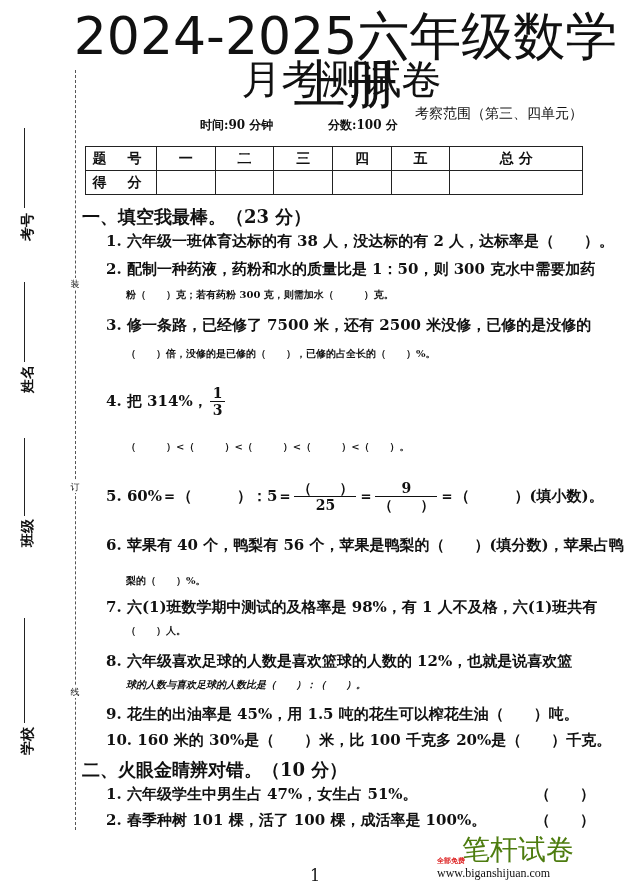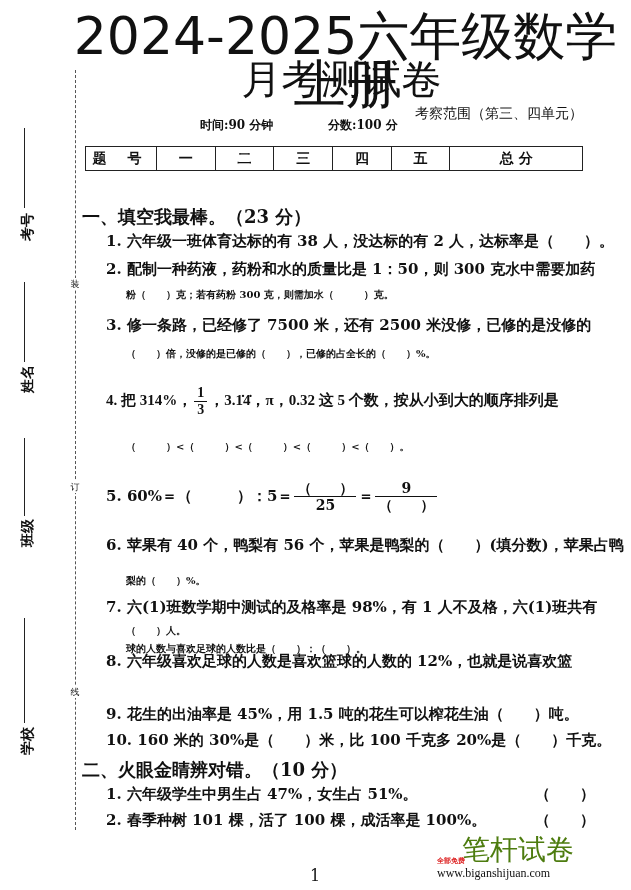--- a/index.html
+++ b/index.html
@@ -53,45 +53,54 @@
   <tbody>
       <tr>
     <td class="first">题 号</td>
     <td>一</td>
     <td>二</td>
     <td>三</td>
     <td>四</td>
     <td>五</td>
     <td>总 分</td>
   </tr>
+  <tr>
+    <td class="first">得 分</td>
+    <td></td>
+    <td></td>
+    <td></td>
+    <td></td>
+    <td></td>
+    <td></td>
+  </tr>
 </tbody>
   </table>
 
 <div class="abs sec" style="top:205px;">一、填空我最棒。（23 分）</div>
 <div class="abs q" style="top:232px;">1. 六年级一班体育达标的有 38 人，没达标的有 2 人，达标率是（　　）。</div>
 <div class="abs q" style="top:260px;">2. 配制一种药液，药粉和水的质量比是 1：50，则 300 克水中需要加药</div>
 <div class="abs cont" style="top:288px;">粉（　　）克；若有药粉 300 克，则需加水（　　　）克。</div>
 <div class="abs q" style="top:316px;">3. 修一条路，已经修了 7500 米，还有 2500 米没修，已修的是没修的</div>
 <div class="abs cont" style="top:347px;">（　　）倍，没修的是已修的（　　），已修的占全长的（　　）%。</div>
 
-<div class="abs q" style="top:385px;font-family:Liberation Serif, serif;">
-  <span>4. 把 314%，</span><span class="frac"><span class="num">1</span><span class="den">3</span></span><span>，3.1̇4̇，π，0.32 这 5 个数，按从小到大的顺序排列是</span>
+<div class="abs q" style="top:385px;">
+  <span>4. 把 314%，</span><span class="frac"><span class="num">1</span><span class="den">3</span></span>
 </div>
 <div class="abs cont" style="top:440px;">（　　　）&lt;（　　　）&lt;（　　　）&lt;（　　　）&lt;（　　）。</div>
 
 <div class="abs q" style="top:480px;">
-  <span>5. 60%＝（　　　）：5＝</span><span class="frac"><span class="num">（　　）</span><span class="den">25</span></span><span>＝</span><span class="frac"><span class="num">9</span><span class="den">（　　）</span></span>
+  <span>5. 60%＝（　　　）：5＝</span><span class="frac"><span class="num">（　　）</span><span class="den">25</span></span><span>＝</span><span class="frac"><span class="num">9</span><span class="den">（　　）</span></span><span>＝（　　　）(填小数)。</span>
 </div>
 
 <div class="abs q" style="top:536px;">6. 苹果有 40 个，鸭梨有 56 个，苹果是鸭梨的（　　）(填分数)，苹果占鸭</div>
 <div class="abs cont" style="top:574px;">梨的（　　）%。</div>
 <div class="abs q" style="top:598px;">7. 六(1)班数学期中测试的及格率是 98%，有 1 人不及格，六(1)班共有</div>
 <div class="abs cont" style="top:624px;">（　　）人。</div>
 <div class="abs q" style="top:652px;">8. 六年级喜欢足球的人数是喜欢篮球的人数的 12%，也就是说喜欢篮</div>
-<div class="abs cont" style="top:642px;">球的人数与喜欢足球的人数比是（　　）：（　　）。</div>
+<div class="abs cont" style="top:678px;font-style:italic;">球的人数与喜欢足球的人数比是（　　）：（　　）。</div>
 <div class="abs q" style="top:705px;">9. 花生的出油率是 45%，用 1.5 吨的花生可以榨花生油（　　）吨。</div>
 <div class="abs q" style="top:731px;">10. 160 米的 30%是（　　）米，比 100 千克多 20%是（　　）千克。</div>
 
 <div class="abs sec" style="top:758px;">二、火眼金睛辨对错。（10 分）</div>
 <div class="abs q" style="top:785px;">1. 六年级学生中男生占 47%，女生占 51%。</div>
 <div class="abs judge" style="left:535px; top:785px;">（　　）</div>
 <div class="abs q" style="top:811px;">2. 春季种树 101 棵，活了 100 棵，成活率是 100%。</div>
 <div class="abs judge" style="left:535px; top:811px;">（　　）</div>
 
 <div class="abs" style="left:310px; top:866px; font-size:16px;">1</div>

